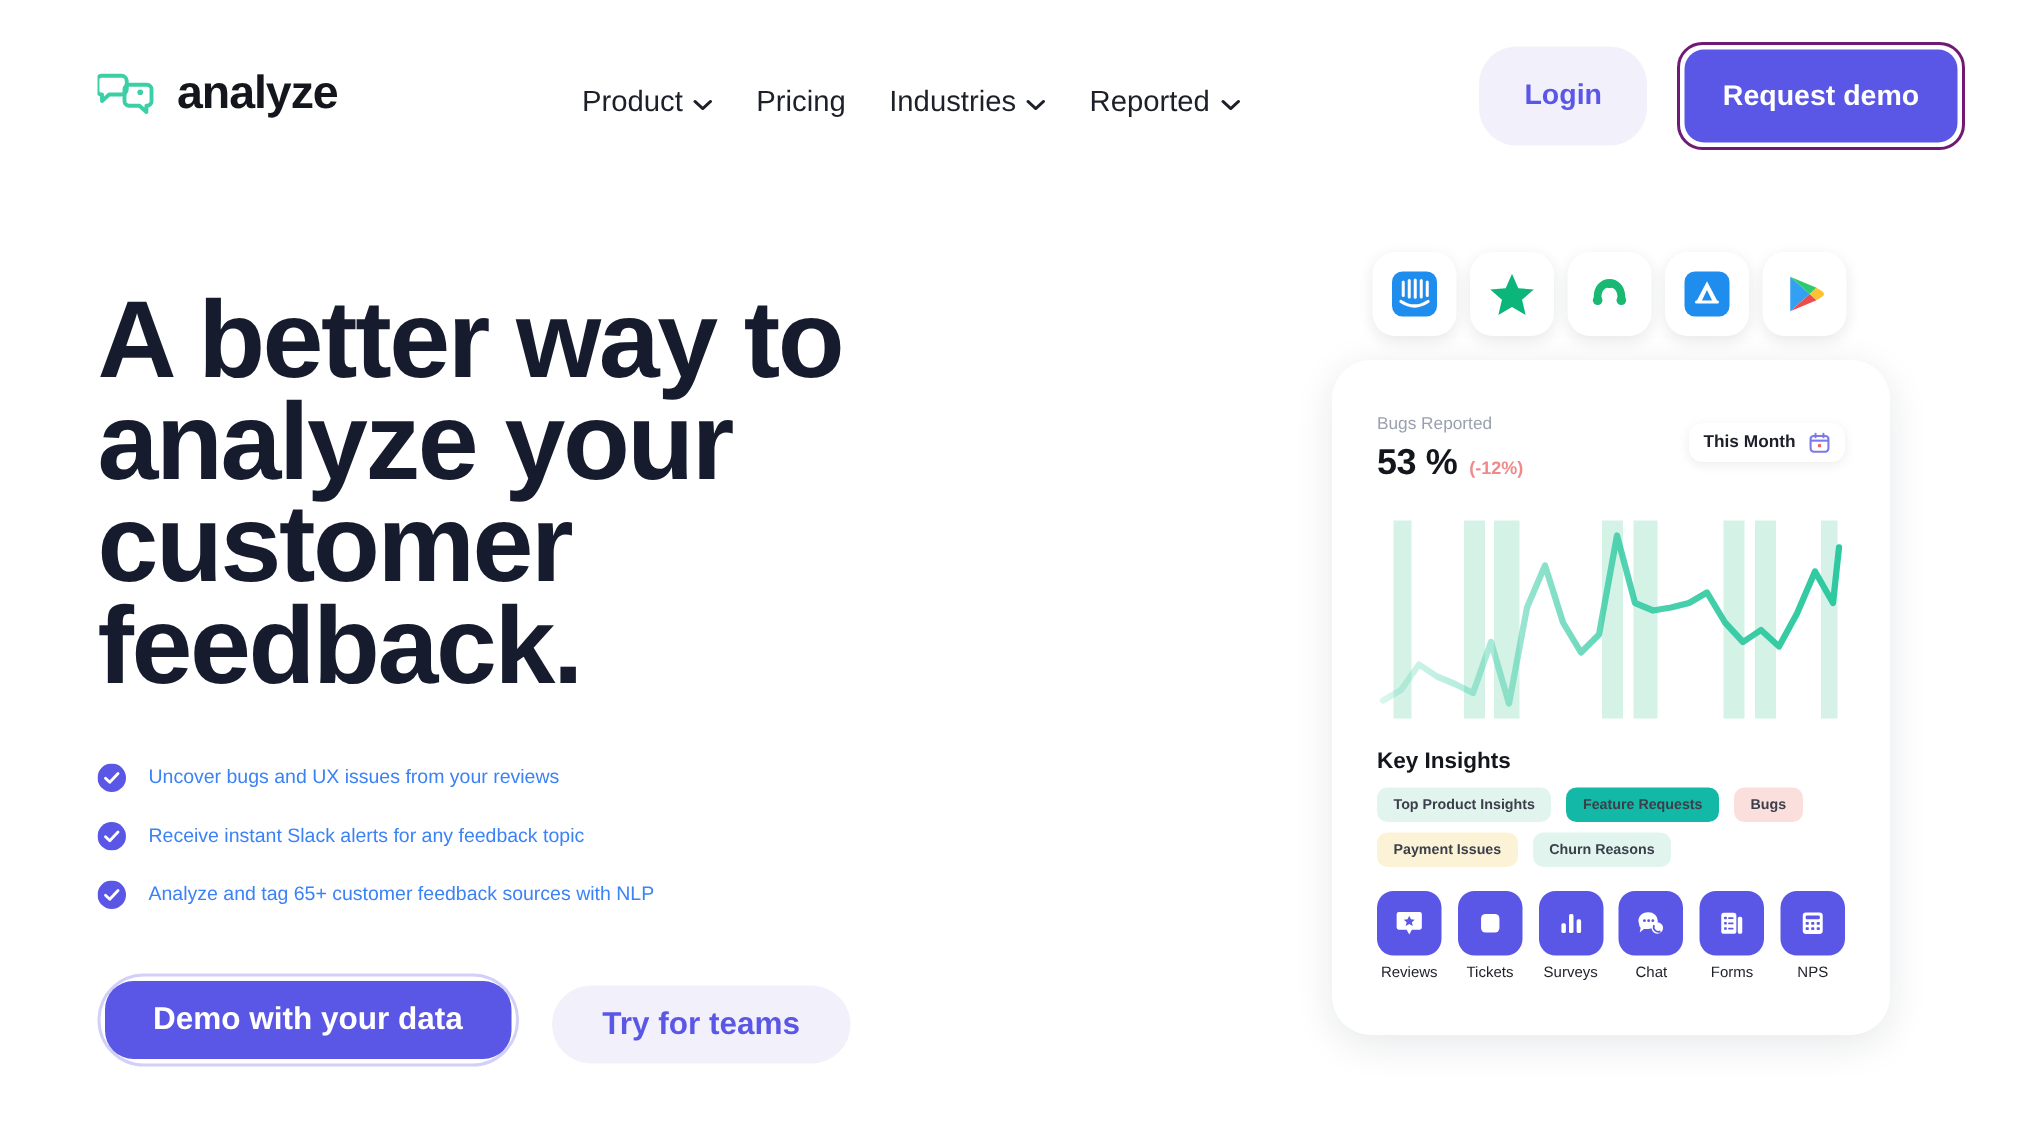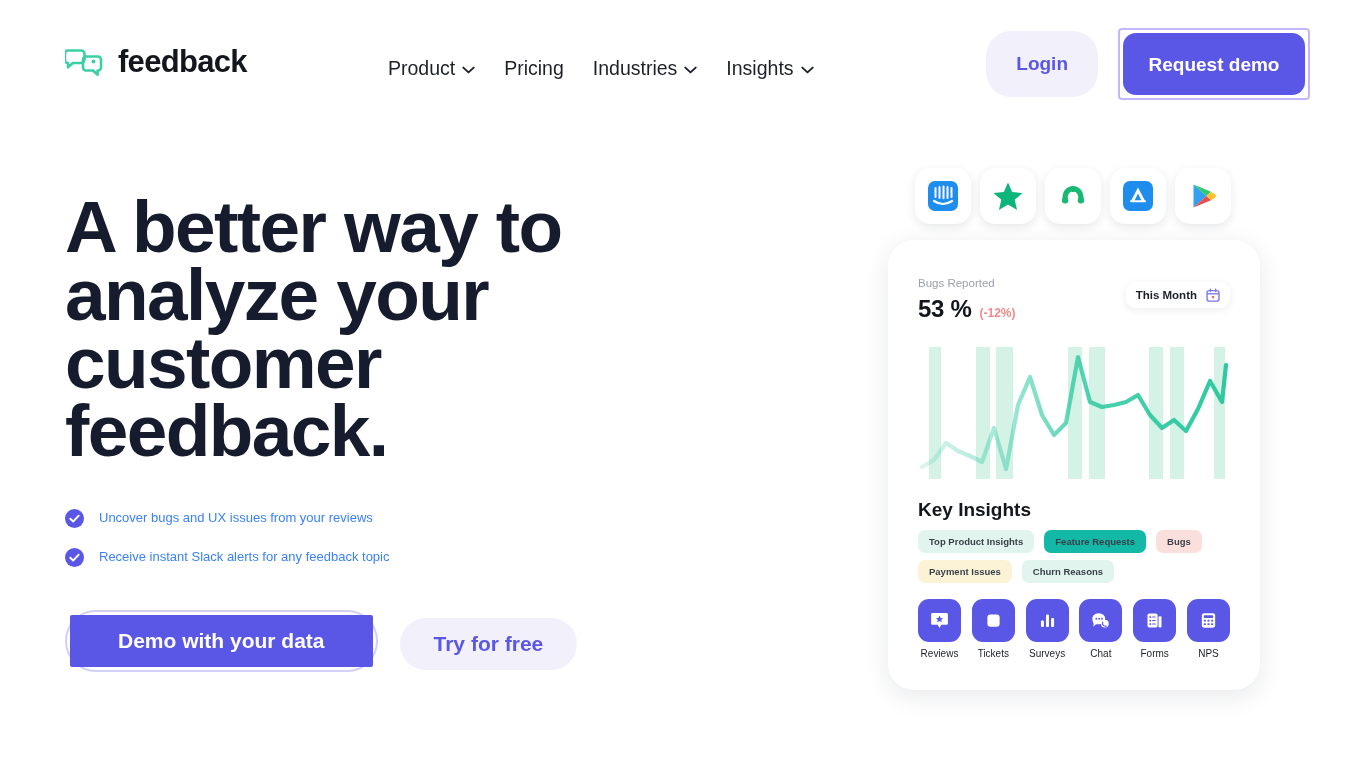--- a/index.html
+++ b/index.html
@@ -41,21 +41,21 @@
     position: absolute; right: 50px; top: 28px;
     display: flex; align-items: center; gap: 20px;
   }
   .btn-login {
     background: #f2f1fb; color: #5b57e6; border: none;
     font-size: 19px; font-weight: 600; font-family: inherit;
     padding: 0 30px; height: 66px; border-radius: 25px; cursor: pointer;
     display: flex; align-items: center; justify-content: center;
   }
   .btn-demo-wrap {
-    border: 2px solid #c4b5fd; border-radius: 4px; padding: 3px;
+    border: 2px solid #701a75; border-radius: 17px; padding: 3px;
   }
   .btn-demo {
     background: #5b57e6; color: #ffffff; border: none;
     font-size: 19px; font-weight: 700; font-family: inherit;
     width: 182px; height: 62px; border-radius: 13px; cursor: pointer;
     line-height: 23px; text-align: center;
     display: flex; align-items: center; justify-content: center;
   }
 
   
@@ -72,22 +72,22 @@
   }
   .bullets { margin-top: 42px; display: flex; flex-direction: column; gap: 17px; }
   .bullet { display: flex; align-items: center; gap: 15px; }
   .check-icon { width: 19px; height: 19px; flex: 0 0 19px; display: block; }
   .bullet-text { font-size: 13px; color: #3b82f6; line-height: 22px; }
 
   .ctas { margin-top: 42px; display: flex; align-items: center; gap: 22px; }
   .cta-primary-wrap { border: 2px solid #d2cff8; border-radius: 32px; padding: 3px; }
   .cta-primary {
     background: #5b57e6; color: #fff; border: none; font-family: inherit;
-    font-size: 21px; font-weight: 700; padding: 0 48px; height: 52px;
-    border-radius: 2px; cursor: pointer; white-space: nowrap;
+    font-size: 21px; font-weight: 700; padding: 0 32px; height: 52px;
+    border-radius: 19px; cursor: pointer; white-space: nowrap;
     display: flex; align-items: center; justify-content: center;
   }
   .cta-secondary {
     background: #f2f1fb; color: #5b57e6; border: none; font-family: inherit;
     font-size: 21px; font-weight: 700; padding: 0 34px; height: 52px;
     border-radius: 26px; cursor: pointer; margin-top: 5px;
     display: flex; align-items: center; justify-content: center;
   }
 
   
@@ -117,21 +117,21 @@
     display: flex; align-items: center; gap: 9px;
     background: #fff; border-radius: 9px; padding: 6px 10px;
     box-shadow: 0 2px 8px rgba(22,28,45,0.08); cursor: pointer; margin-top: 6px;
   }
   .month-pill span { font-size: 11.5px; font-weight: 600; color: #1d2029; }
   .month-pill svg { width: 14px; height: 14px; display: block; }
 
   .chart { margin-top: 20px; width: 100%; height: 140px; display: block; }
 
   .insights-title {
-    margin-top: 16px; font-size: 19px; font-weight: 700; color: #13161c;
+    margin-top: 16px; font-size: 15px; font-weight: 700; color: #13161c;
   }
   .tags { margin-top: 9px; display: flex; flex-wrap: wrap; gap: 7px 10px; }
   .tag {
     font-size: 9.5px; font-weight: 600; color: #3a3f4a;
     padding: 6px 11px; border-radius: 7px; white-space: nowrap;
   }
 
   .channels { margin-top: 16px; display: flex; justify-content: space-between; }
   .channel { display: flex; flex-direction: column; align-items: center; gap: 6px; cursor: pointer; }
   .channel-tile {
@@ -147,41 +147,41 @@
 <div class="page">
 
   <header class="header">
 
     <a class="logo-wrap">
       <svg class="logo-mark" viewBox="0 0 40 34">
         <path d="M4 6.5 h12 a3.5 3.5 0 0 1 3.5 3.5 v5.5 a3.5 3.5 0 0 1 -3.5 3.5 h-8.2 l-4.8 4.3 v-4.3 h-0.5 a2.5 2.5 0 0 1 -2.5 -2.5 v-7.5 a2.5 2.5 0 0 1 2.5 -2.5 z" fill="none" stroke="#3ccfa5" stroke-width="2.6" stroke-linejoin="round"></path>
         <path d="M21 12.5 h12 a3 3 0 0 1 3 3 v8 a3 3 0 0 1 -3 3 h-0.4 v4.2 l-4.6 -4.2 h-7 a3 3 0 0 1 -3 -3 v-8 a3 3 0 0 1 3 -3 z" fill="none" stroke="#3ccfa5" stroke-width="2.6" stroke-linejoin="round"></path>
         <circle cx="28.5" cy="17.5" r="1.9" fill="#3ccfa5"></circle>
       </svg>
-      <span class="logo-text">feedback</span>
+      <span class="logo-text">analyze</span>
     </a>
 
     <nav class="nav">
       <div class="nav-item">
         <span>Product</span>
         <svg class="chev" viewBox="0 0 13 8">
           <path d="M1.3 1.6 L6.5 6.4 L11.7 1.6" fill="none" stroke="#1d2029" stroke-width="1.9" stroke-linecap="round" stroke-linejoin="round"></path>
         </svg>
       </div>
       <div class="nav-item">
         <span>Pricing</span>
       </div>
       <div class="nav-item">
         <span>Industries</span>
         <svg class="chev" viewBox="0 0 13 8">
           <path d="M1.3 1.6 L6.5 6.4 L11.7 1.6" fill="none" stroke="#1d2029" stroke-width="1.9" stroke-linecap="round" stroke-linejoin="round"></path>
         </svg>
       </div>
       <div class="nav-item">
-        <span>Insights</span>
+        <span>Reported</span>
         <svg class="chev" viewBox="0 0 13 8">
           <path d="M1.3 1.6 L6.5 6.4 L11.7 1.6" fill="none" stroke="#1d2029" stroke-width="1.9" stroke-linecap="round" stroke-linejoin="round"></path>
         </svg>
       </div>
     </nav>
 
     <div class="actions">
       <button class="btn-login">Login</button>
       <div class="btn-demo-wrap">
         <button class="btn-demo">Request demo</button>
@@ -201,27 +201,34 @@
         </svg>
         <span class="bullet-text">Uncover bugs and UX issues from your reviews</span>
       </li>
       <li class="bullet">
         <svg class="check-icon" viewBox="0 0 20 20">
           <circle cx="10" cy="10" r="10" fill="#5b57e6"></circle>
           <path d="M5.6 10.3 L8.6 13.2 L14.4 7" fill="none" stroke="#fff" stroke-width="2" stroke-linecap="round" stroke-linejoin="round"></path>
         </svg>
         <span class="bullet-text">Receive instant Slack alerts for any feedback topic</span>
       </li>
+      <li class="bullet">
+        <svg class="check-icon" viewBox="0 0 20 20">
+          <circle cx="10" cy="10" r="10" fill="#5b57e6"></circle>
+          <path d="M5.6 10.3 L8.6 13.2 L14.4 7" fill="none" stroke="#fff" stroke-width="2" stroke-linecap="round" stroke-linejoin="round"></path>
+        </svg>
+        <span class="bullet-text">Analyze and tag 65+ customer feedback sources with NLP</span>
+      </li>
     </ul>
 
     <div class="ctas">
       <div class="cta-primary-wrap">
         <button class="cta-primary">Demo with your data</button>
       </div>
-      <button class="cta-secondary">Try for free</button>
+      <button class="cta-secondary">Try for teams</button>
     </div>
 
     
   </section>
 
   <section class="mock">
 
     <div class="integrations">
       <div class="int-tile">
         <svg viewBox="0 0 32 32">

